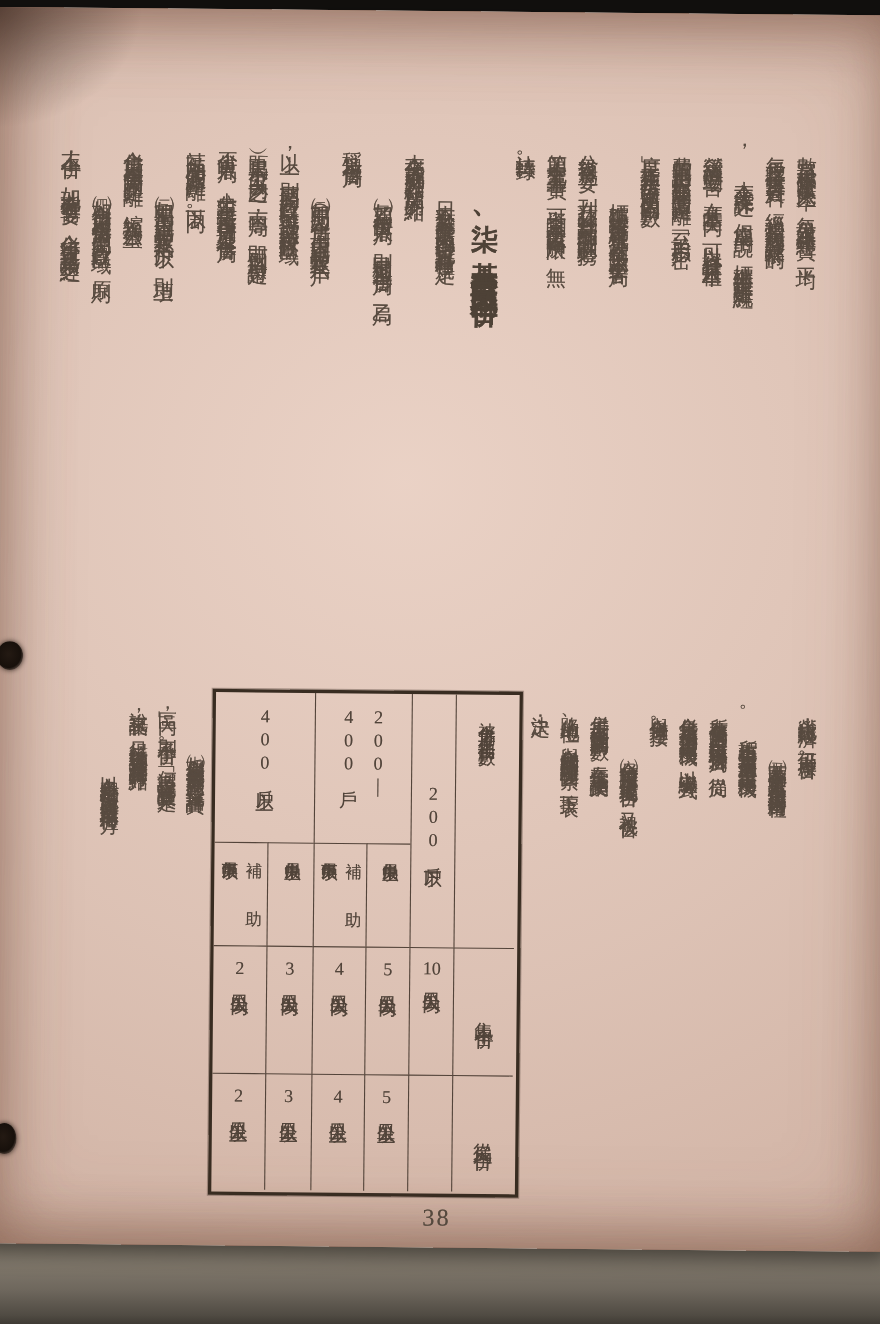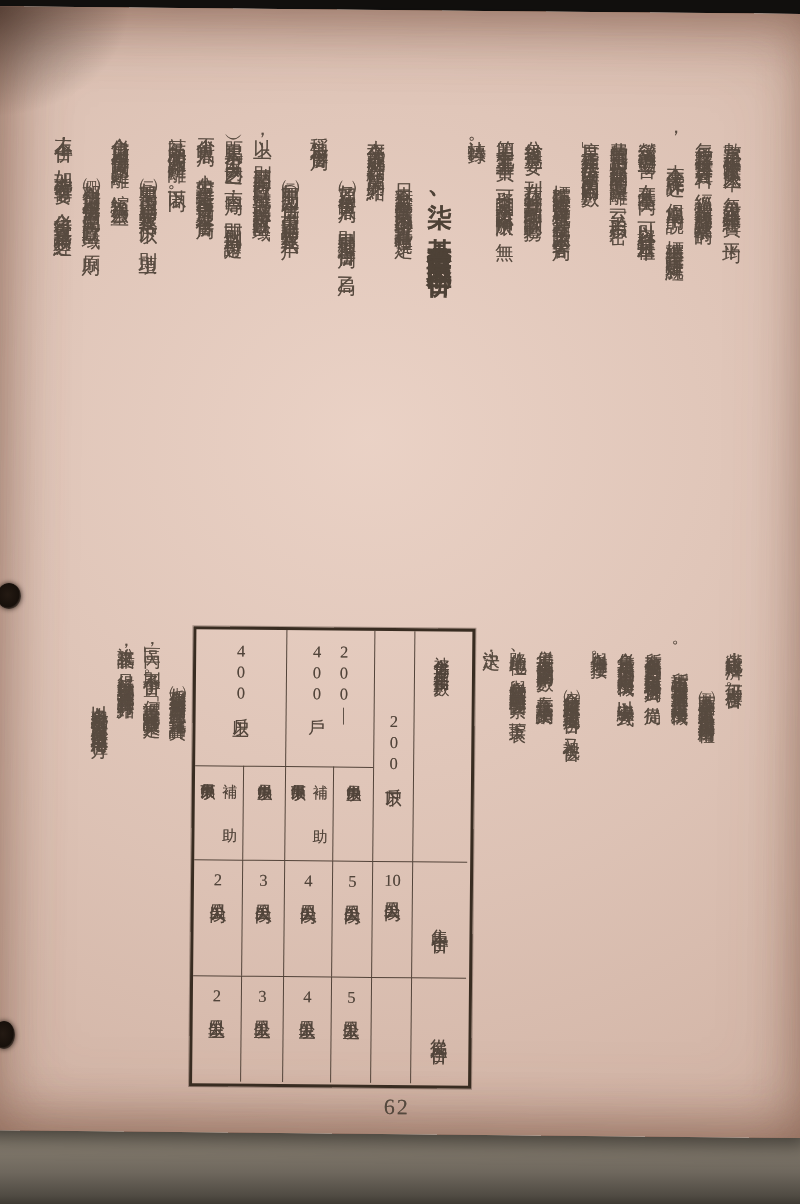--- a/index.html
+++ b/index.html
@@ -226,15 +226,15 @@
       </div>
 
       <div class="cols cols-b">
           <div class="col" style="padding-top: 38.6px;">㈦如合併局與被合併局不在同一「長途電話計費</div>
           <div class="col" style="padding-top: 0px;">區」內，則不予合併。何謂「長途電話計費區」又是</div>
           <div class="col" style="padding-top: 0px;">說來話長，只得等以後談到長途電話資費時再介紹。</div>
           <div class="col" style="padding-top: 57.9px;">以上各點是指可以「考慮」合併以及採用何種方</div>
         </div>
     </div>
 
-    <div class="pageno">62</div>
+    <div class="pageno">38</div>
   </div>
 </div>
 
 </body></html>

